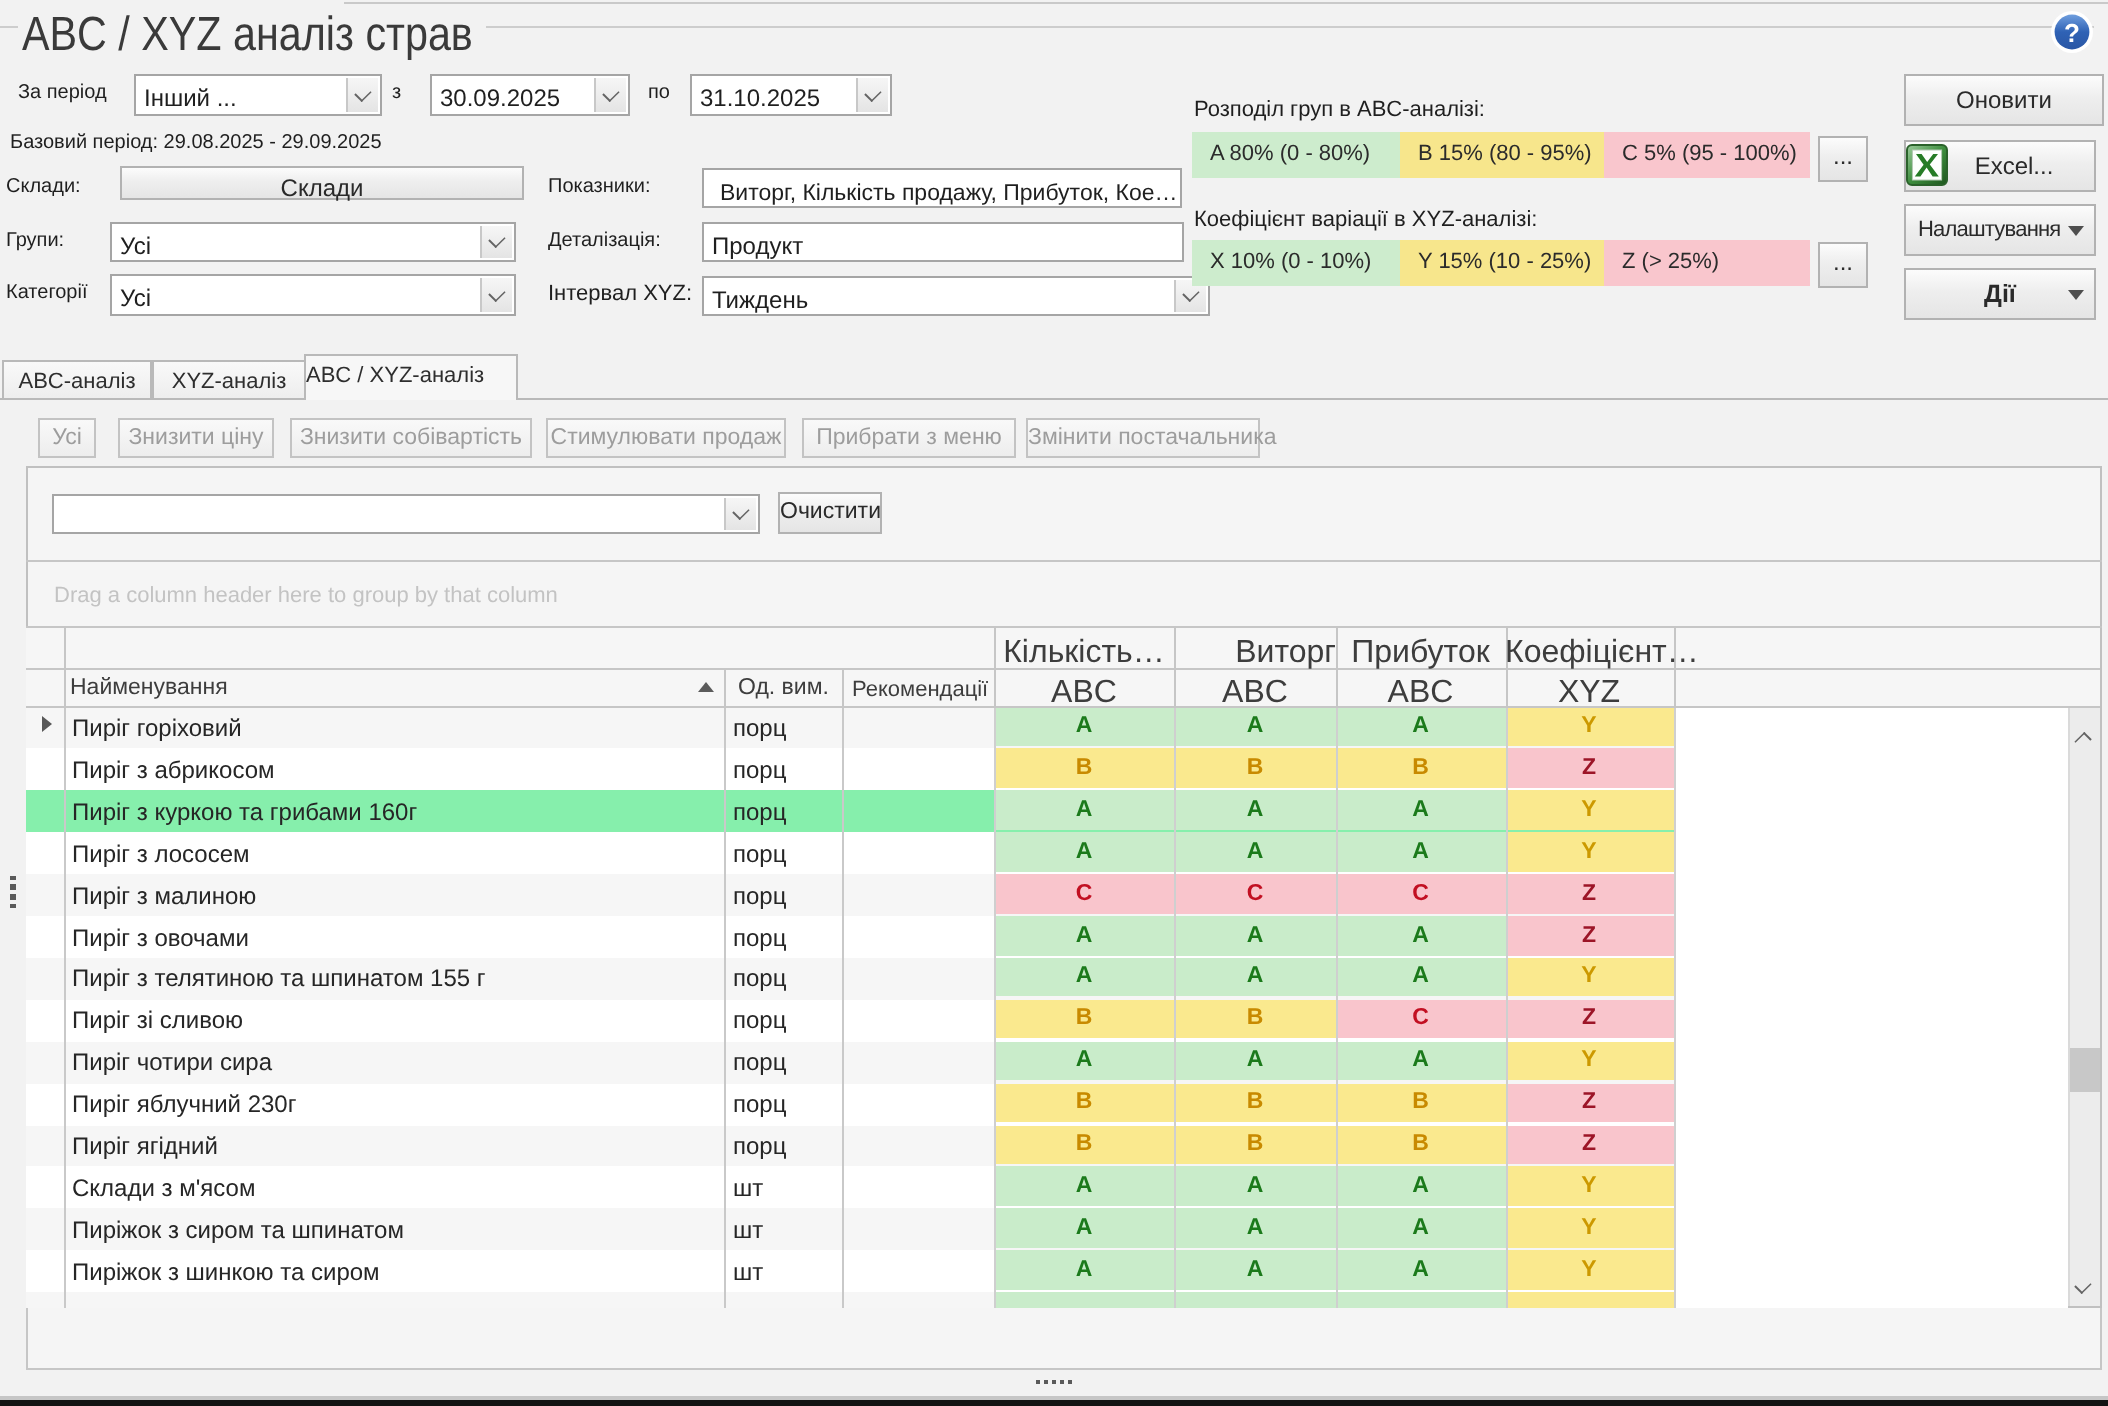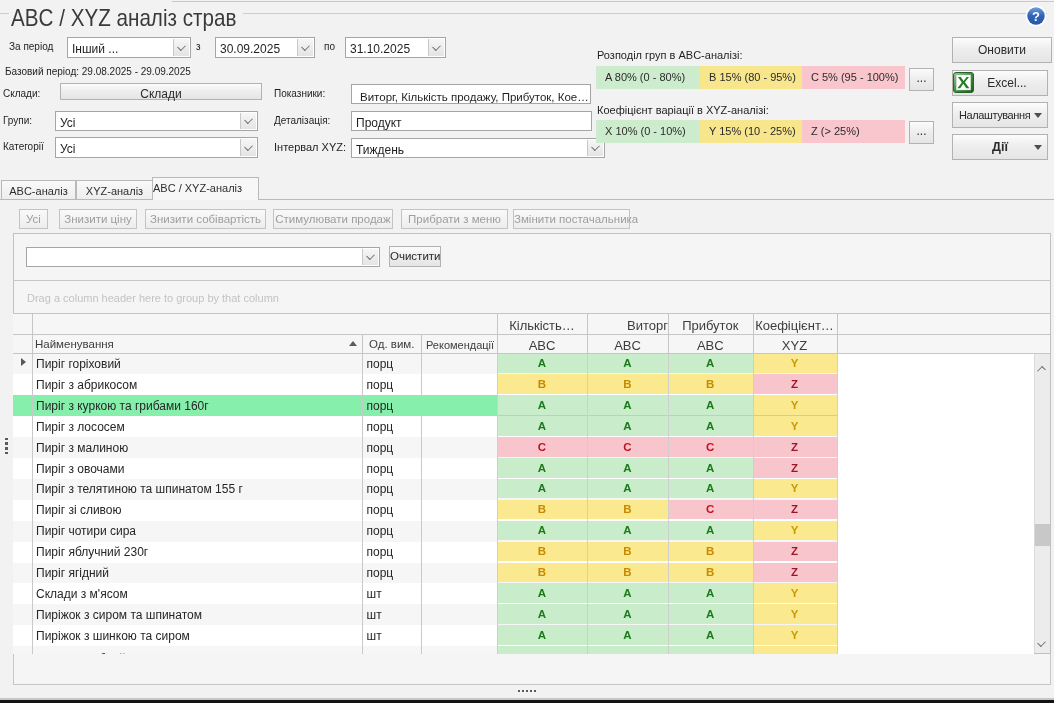--- a/index.html
+++ b/index.html
@@ -7,21 +7,21 @@
 .ab{position:absolute}
 .lbl{position:absolute;font-size:10px;color:#1f1f1f;white-space:nowrap}
 .field{position:absolute;background:#fff;border:1px solid #a5a5a5;font-size:12px;color:#1f1f1f;white-space:nowrap;overflow:hidden}
 .field span{position:absolute;left:4px;top:2.5px}
 .combo .arrowbtn{position:absolute;right:1px;top:1px;bottom:1px;width:16px;background:linear-gradient(#f6f6f6,#e4e4e4);border-left:1px solid #c8c8c8}
 .chev{position:absolute;width:7px;height:7px}
 .chev:before{content:"";position:absolute;left:0;top:0;width:6.4px;height:6.4px;border-left:1.7px solid #636363;border-bottom:1.7px solid #636363;transform:translateY(-2px) rotate(-45deg) scale(1,0.75)}
 .btn{position:absolute;background:linear-gradient(#fcfcfc,#eee 45%,#e5e5e5);border:1px solid #b2b2b2;font-size:12px;color:#2a2a2a;text-align:center}
 .cbox{position:absolute;font-size:11px;color:#2b2b2b;white-space:nowrap}
 .tbtn{position:absolute;background:linear-gradient(#f9f9f9,#ededed);border:1px solid #c3c3c3;font-size:11.5px;color:#9d9d9d;text-align:center;white-space:nowrap}
-.hdrtxt{position:absolute;font-size:13px;color:#3d3d3d;white-space:nowrap}
+.hdrtxt{position:absolute;font-size:16px;color:#3d3d3d;white-space:nowrap}
 .rowtxt{position:absolute;font-size:12px;color:#262626;white-space:nowrap}
 .cl{position:absolute;font-size:11.5px;font-weight:bold;text-align:center;width:100%}
 </style></head><body>
 
 <div class="ab" style="left:172px;top:1px;width:882px;height:1px;background:#c9c9c9"></div>
 <div class="ab" style="left:0;top:13px;width:9px;height:1px;background:#cdcdcd"></div>
 <div class="ab" style="left:243px;top:13px;width:804px;height:1px;background:#cdcdcd"></div>
 <div class="ab" style="left:11px;top:4px;font-size:24px;color:#3a3a3a;transform:scaleX(0.86);transform-origin:0 0;white-space:nowrap">ABC / XYZ аналіз страв</div>
 <svg class="ab" style="left:1024px;top:4px" width="24" height="24" viewBox="0 0 24 24">
 <defs>

